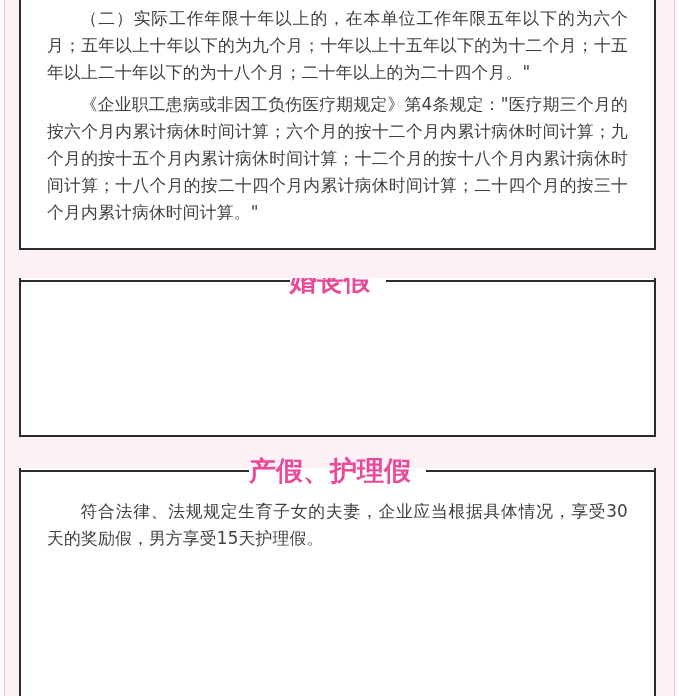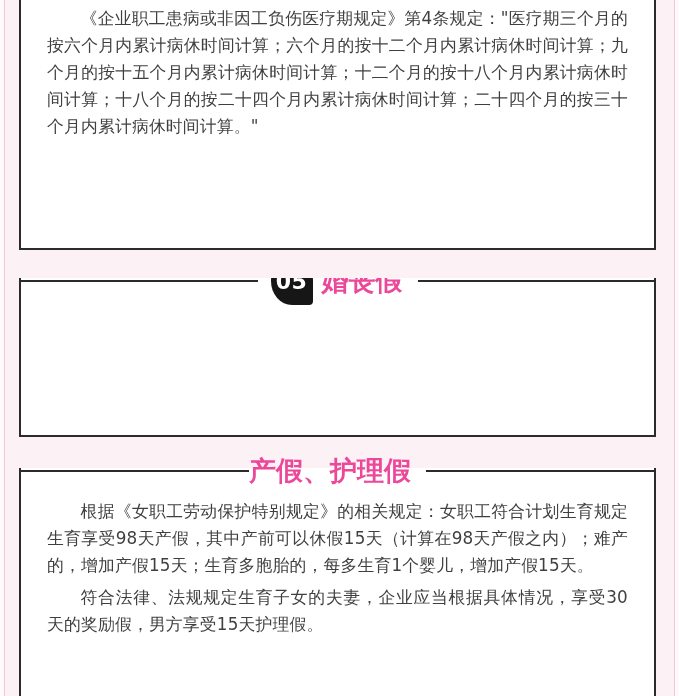--- a/index.html
+++ b/index.html
@@ -75,37 +75,34 @@
 </style>
 </head>
 <body>
 
 <div class="rail rail-left"></div>
 <div class="rail rail-right"></div>
 
 <div class="content">
 
   <section class="box box-first">
+    <p class="para">（二）实际工作年限十年以上的，在本单位工作年限五年以下的为六个月；五年以上十年以下的为九个月；十年以上十五年以下的为十二个月；十五年以上二十年以下的为十八个月；二十年以上的为二十四个月。"</p>
     <p class="para">《企业职工患病或非因工负伤医疗期规定》第4条规定："医疗期三个月的按六个月内累计病休时间计算；六个月的按十二个月内累计病休时间计算；九个月的按十五个月内累计病休时间计算；十二个月的按十八个月内累计病休时间计算；十八个月的按二十四个月内累计病休时间计算；二十四个月的按三十个月内累计病休时间计算。"</p>
   </section>
 
   <section class="box box-05">
     <div class="sec-header">
       <span class="rule"></span>
-      <span class="badge">
-        <span class="badge-num">05</span>
-      </span>
       <span class="sec-title">婚丧假</span>
       <span class="rule"></span>
     </div>
   </section>
 
   <section class="box box-06">
     <div class="sec-header">
       <span class="rule"></span>
       <span class="sec-title">产假、护理假</span>
       <span class="rule"></span>
     </div>
-    <p class="para">根据《女职工劳动保护特别规定》的相关规定：女职工符合计划生育规定生育享受98天产假，其中产前可以休假15天（计算在98天产假之内）；难产的，增加产假15天；生育多胞胎的，每多生育1个婴儿，增加产假15天。</p>
     <p class="para">符合法律、法规规定生育子女的夫妻，企业应当根据具体情况，享受30天的奖励假，男方享受15天护理假。</p>
   </section>
 
 </div>
 
 </body></html>

